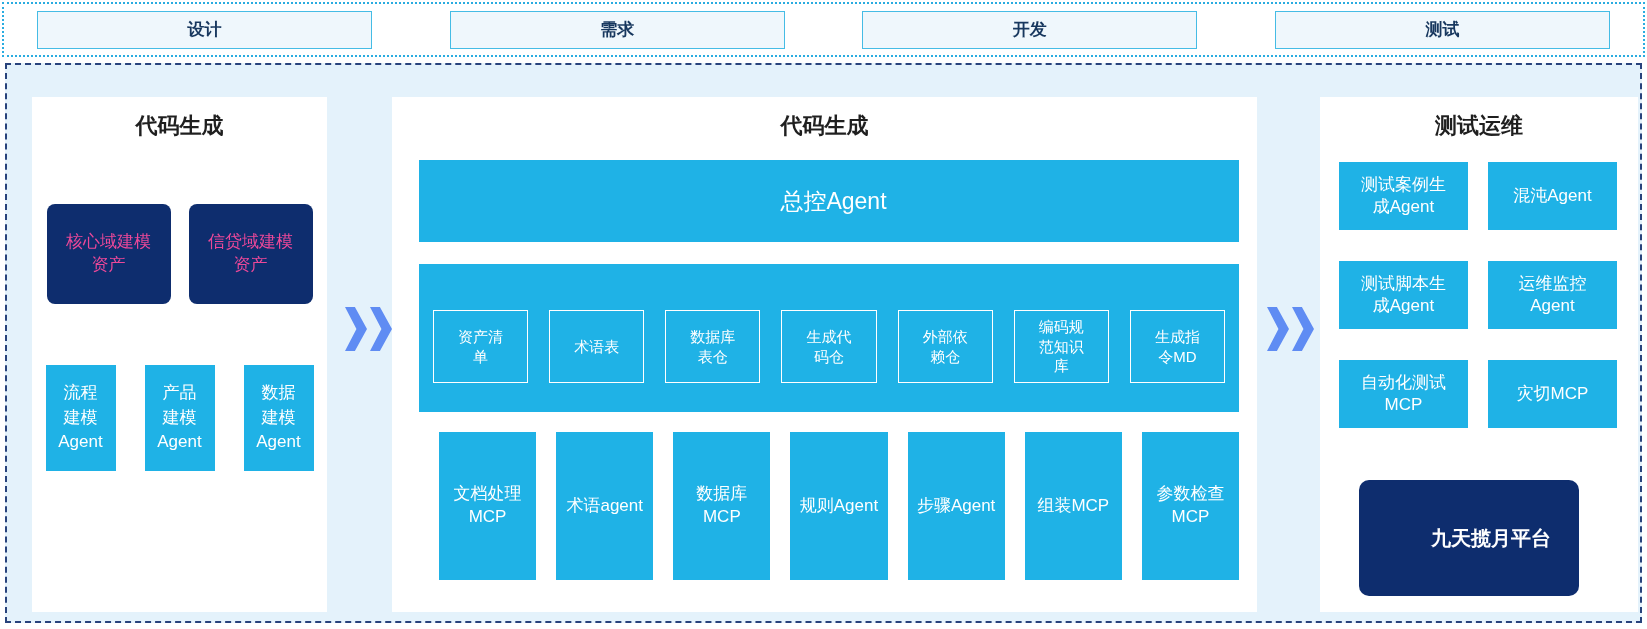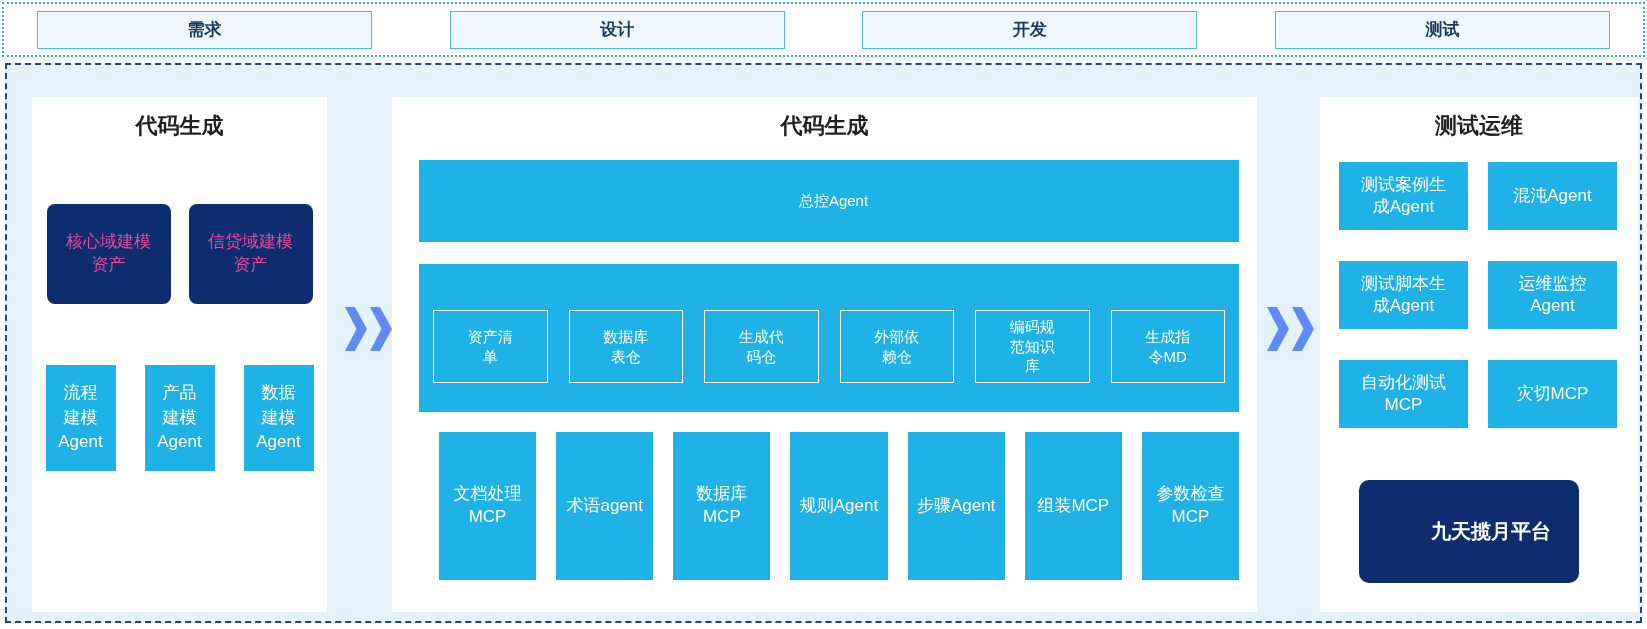--- a/index.html
+++ b/index.html
@@ -44,21 +44,21 @@
   .agent-box {
     width:70px; height:106px; background:#1FB2E6;
     color:#ffffff; font-size:17px; line-height:1.45; text-align:center;
     display:flex; align-items:center; justify-content:center; white-space:pre-line;
   }
 
   
   .middle-panel { left:385px; width:865px; }
   .master-bar {
     position:absolute; left:27px; top:63px; width:820px; height:82px;
-    background:#1FB2E6; color:#ffffff; font-size:15px;
+    background:#1FB2E6; color:#ffffff; font-size:23px;
     display:flex; align-items:center; justify-content:center;padding-left:9px;
   }
   .context-box {
     position:absolute; left:27px; top:167px; width:820px; height:148px;
     background:#1FB2E6; color:#ffffff;
   }
   .context-title { position:absolute; top:9px; left:0; right:0; text-align:center; font-size:17px; }
   .context-row {
     position:absolute; left:14px; right:14px; top:46px; height:73px;
     display:flex; gap:21px;
@@ -83,43 +83,43 @@
   .right-grid {
     position:absolute; left:19px; top:65px; width:278px;
     display:grid; grid-template-columns:1fr 1fr; gap:31px 20px;
   }
   .right-box {
     height:68px; background:#1FB2E6; color:#ffffff;
     font-size:17px; line-height:1.3; text-align:center;
     display:flex; align-items:center; justify-content:center; white-space:pre-line;
   }
   .platform-box {
-    position:absolute; left:39px; top:383px; width:220px; height:103px;
+    position:absolute; left:39px; top:383px; width:220px; height:116px;
     background:#0E2D6E; border-radius:10px;
     color:#ffffff; font-size:20px; font-weight:bold;
     display:flex; align-items:center; justify-content:center;padding-left:44px;
   }
 
   
   .arrow { position:absolute; top:242px; width:48px; height:44px; display:flex; gap:3px; }
   .arrow-1 { left:338px; }
   .arrow-2 { left:1260px; }
   .chevron {
     width:22px; height:44px; background:#5F8CF3;
     clip-path:polygon(0 0, 45% 0, 100% 50%, 45% 100%, 0 100%, 52% 50%);
   }
 </style>
 </head>
 <body>
 
 <div id="canvas">
 
   <div class="top-strip">
+    <div class="phase-box">设计</div>
     <div class="phase-box">需求</div>
-    <div class="phase-box">设计</div>
     <div class="phase-box">开发</div>
     <div class="phase-box">测试</div>
   </div>
 
   <div class="main">
 
     <div class="panel left-panel">
       <div class="panel-title">代码生成</div>
       <div class="dark-row">
         <div class="dark-box">核心域建模
@@ -147,20 +147,21 @@
 
     <div class="panel middle-panel">
       <div class="panel-title">代码生成</div>
 
       <div class="master-bar">总控Agent</div>
 
       <div class="context-box">
         <div class="context-row">
           <div class="context-item">资产清
 单</div>
+          <div class="context-item">术语表</div>
           <div class="context-item">数据库
 表仓</div>
           <div class="context-item">生成代
 码仓</div>
           <div class="context-item">外部依
 赖仓</div>
           <div class="context-item">编码规
 范知识
 库</div>
           <div class="context-item">生成指

